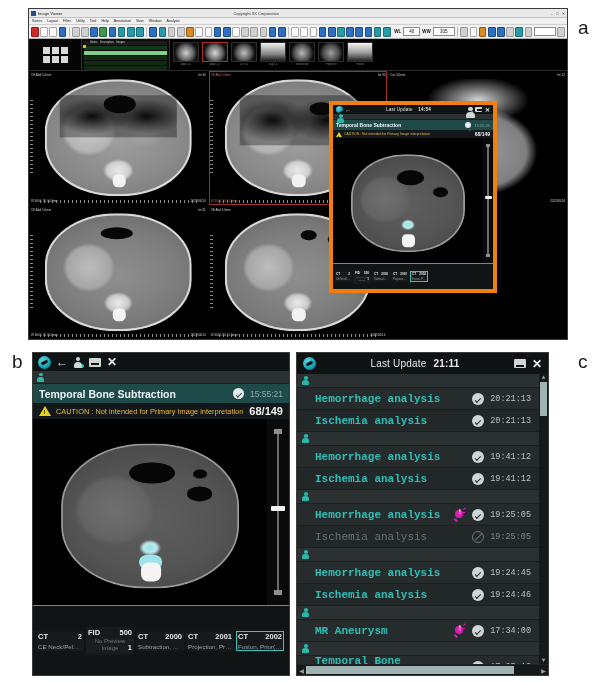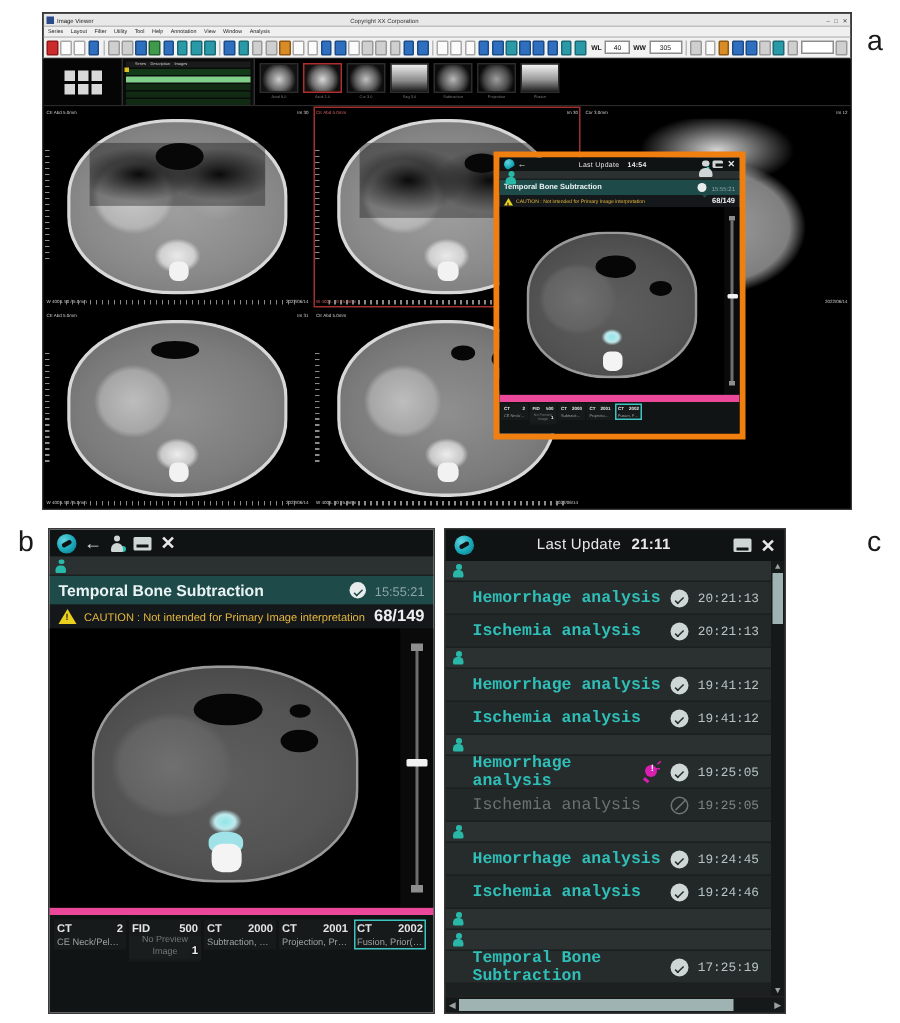--- a/index.html
+++ b/index.html
@@ -228,22 +228,22 @@
     width:22px; background:#0a0a0a; position:relative; flex:none;
     display:flex; align-items:center; justify-content:center;
   }
   .sl-track { width:2px; height:86%; background:#6e6e6e; position:relative;}
   .sl-cap{position:absolute;left:-3px;width:8px;height:5px;background:#8e8e8e;}
   .sl-cap.top{top:-3px;} .sl-cap.bot{bottom:-3px;}
   .sl-thumb{position:absolute;left:-6px;top:46%;width:14px;height:5px;background:#f2f2f2;border-radius:1px;}
 
   
   .vw-series {
-    height:70px; background:#101414; display:flex; align-items:flex-start;
-    gap:2px; padding:3px; flex:none; border-top:5px solid #ec4899;
+    height:70px; background:#101414; display:flex; align-items:center;
+    gap:2px; padding:3px; flex:none; border-top:1px solid #ec4899;
   }
   .ser {
     width:48px; background:#161a1a; position:relative;
     display:flex; flex-direction:column;
   }
   .ser.sel { outline:1.5px solid #3cc4c0; outline-offset:-1.5px; }
   .ser-top {
     display:flex; justify-content:space-between; padding:1px 2px;
     font-size:7.5px; color:#e4e4e4; font-weight:bold; flex:none;
   }
@@ -264,21 +264,21 @@
     overflow:hidden; text-overflow:ellipsis; flex:none; }
 
   
   #panel-b {
     position:absolute; left:32px; top:352px; width:258px; height:324px;
     border:1px solid #3a3a3a; overflow:hidden;
   }
 
   
   #panel-c {
-    position:absolute; left:296px; top:352px; width:228px; height:324px;
+    position:absolute; left:296px; top:352px; width:253px; height:324px;
     border:1px solid #3a3a3a; overflow:hidden; background:#1c2020;
     display:flex; flex-direction:column;
   }
   .c-title {
     background:#0f1313; height:21px; display:flex; align-items:center;
     padding:0 6px; gap:6px; flex:none;
   }
   .c-list { flex:1; position:relative; overflow:hidden; display:flex;font-family:Liberation Mono, monospace; }
   .c-rows { flex:1; display:flex; flex-direction:column; }
   .c-userbar {
@@ -844,20 +844,31 @@
       </div>
       <div class="c-row alt">
         <span class="c-row-name">Ischemia analysis</span>
         <div class="ic-check-c"></div>
         <span class="c-row-time">19:24:46</span>
       </div>
 
       <div class="c-userbar">
         <div class="ic-person-sm"></div>
       </div>
+      <div class="c-row">
+        <span class="c-row-name">MR Aneurysm</span>
+        <div class="ic-alert">
+          <div class="bell"></div>
+          <div class="sp1"></div>
+          <div class="sp2"></div>
+          <div class="tail"></div>
+        </div>
+        <div class="ic-check-c"></div>
+        <span class="c-row-time">17:34:00</span>
+      </div>
 
       <div class="c-userbar">
         <div class="ic-person-sm"></div>
       </div>
       <div class="c-row">
         <span class="c-row-name">Temporal Bone Subtraction</span>
         <div class="ic-check-c"></div>
         <span class="c-row-time">17:25:19</span>
       </div>
     </div>

